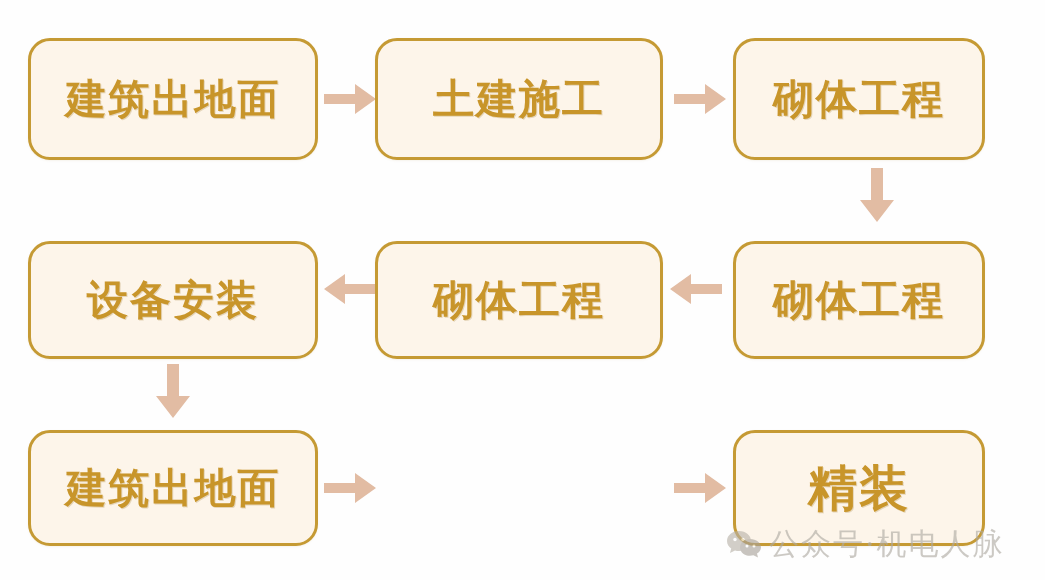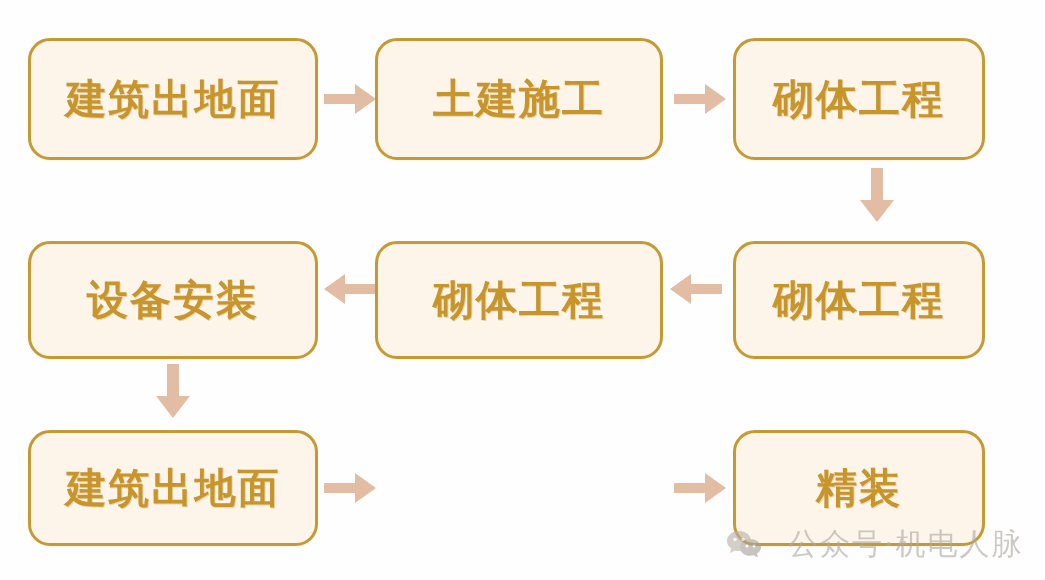--- a/index.html
+++ b/index.html
@@ -36,21 +36,21 @@
   .node-label {
     color: #C8952A;
     font-weight: bold;
     letter-spacing: 2px;
     line-height: 1;
     text-shadow: 1px 1px 0 rgba(160,120,40,0.25);
     white-space: nowrap;
   }
   .node.size-wide  .node-label { font-size: 41px; }
   .node.size-mid   .node-label { font-size: 41px; }
-  .node.size-short .node-label { font-size: 41px; text-align: center; }
+  .node.size-short .node-label { font-size: 49px; text-align: center; }
 
   
   .col-1 { left: 28px;  width: 290px; }
   .col-2 { left: 375px; width: 288px; }
   .col-3 { left: 733px; width: 252px; }
 
   .row-1 { top: 38px;  height: 122px; }
   .row-2 { top: 230px; height: 118px; margin-top: 11px; }
   .row-3 { top: 430px; height: 116px; }
 
@@ -76,21 +76,21 @@
   .ar-v1 { left: 856px; top: 166px; }
   .ar-v2 { left: 152px; top: 362px; }
 
   
   #watermark {
     position: absolute;
     left: 726px;
     top: 524px;
     display: flex;
     align-items: center;
-    gap: 26px;
+    gap: 7px;
     opacity: 0.62;
     pointer-events: none;
   }
   #watermark .wm-text {
     color: #AEAAA2;
     font-size: 30px;
     letter-spacing: 2px;
     font-family: "DejaVu Serif", "Liberation Serif", serif;
     white-space: nowrap;
   }

